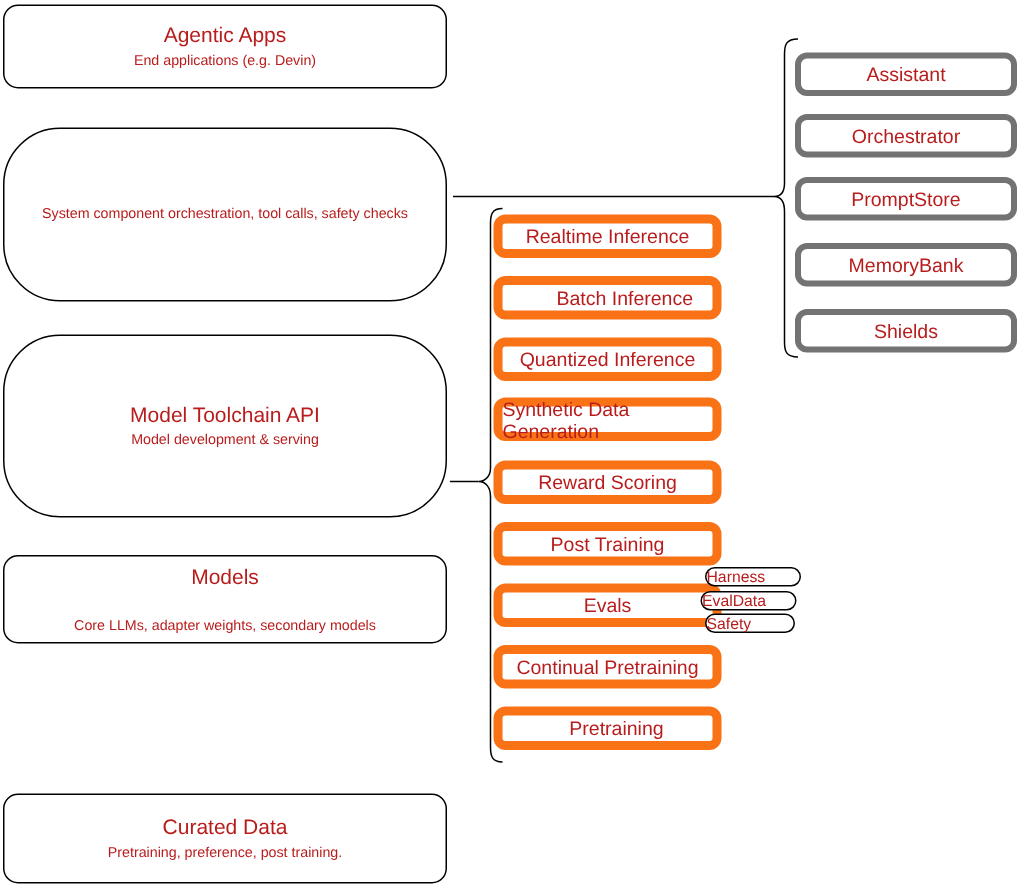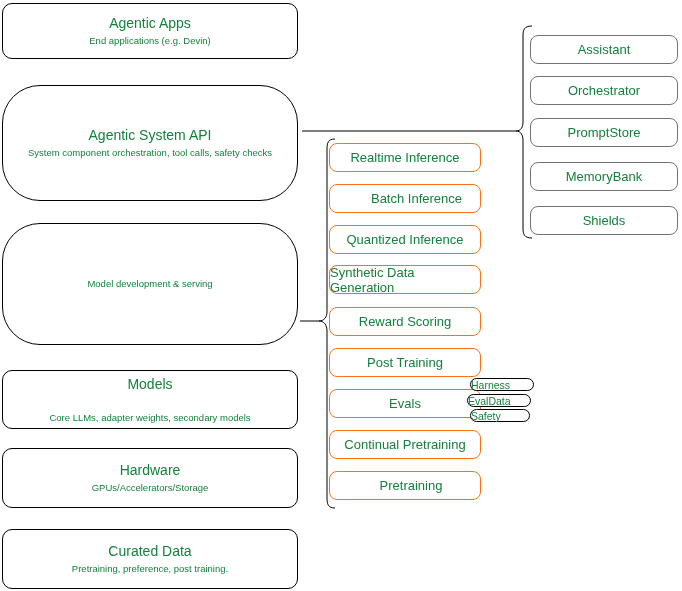--- a/index.html
+++ b/index.html
@@ -1,47 +1,47 @@
 <!DOCTYPE html>
 <html><head>
 <meta charset="utf-8">
 <style>
   html,body{margin:0;padding:0;background:#ffffff;}
   .canvas{
     position:relative;
     width:682px;height:591px;
     background:#ffffff;
     font-family:"Liberation Sans", sans-serif;
-    color:#15803d;
+    color:#b91c1c;
     overflow:hidden;
   }
   .overlay{
     position:absolute;left:0;top:0;z-index:1;
   }
   
   .lbox{
     position:absolute;left:2px;width:296px;
     border:1px solid #000;border-radius:10px;background:#fff;
     display:flex;flex-direction:column;align-items:center;justify-content:center;
     gap:4px;text-align:center;box-sizing:border-box;z-index:2;
   }
   .lbox.big{border-radius:38px;}
   .ltitle{font-size:14px;line-height:16px;}
   .lsub{font-size:9.5px;line-height:12px;}
   
   .mbox{
     position:absolute;left:329px;width:152px;height:29px;
-    border:1px solid #f97316;border-radius:8px;background:#fff;
+    border:6px solid #f97316;border-radius:8px;background:#fff;
     display:flex;align-items:center;justify-content:center;
     font-size:13px;box-sizing:border-box;z-index:2;
   }
   
   .rbox{
     position:absolute;left:530px;width:148px;height:29px;
-    border:1px solid #737373;border-radius:8px;background:#fff;
+    border:4px solid #737373;border-radius:8px;background:#fff;
     display:flex;align-items:center;justify-content:center;
     font-size:13px;box-sizing:border-box;z-index:2;
   }
   
   .pill{
     position:absolute;
     border:1px solid #000;border-radius:7px;background:#fff;
     display:flex;align-items:center;justify-content:flex-start;
     font-size:10.5px;box-sizing:border-box;z-index:3;
   }
@@ -61,37 +61,33 @@
 
     <path d="M335 139 C328 139 327 143 327 149 L327 312 C327 317 324 321 319 321 C324 321 327 325 327 331 L327 498 C327 504 328 508 335 508" stroke="#000" stroke-width="1" fill="none"></path>
   </svg>
 
   <div class="lbox" style="top:3px;height:56px;">
     <div class="ltitle">Agentic Apps</div>
     <div class="lsub">End applications (e.g. Devin)</div>
   </div>
 
   <div class="lbox big" style="top:85px;height:116px;">
-    <div class="ltitle">Agentic System API</div>
     <div class="lsub">System component orchestration, tool calls, safety checks</div>
   </div>
 
   <div class="lbox big" style="top:223px;height:122px;">
+    <div class="ltitle">Model Toolchain API</div>
     <div class="lsub">Model development &amp; serving</div>
   </div>
 
   <div class="lbox" style="top:370px;height:59px;gap:20px;">
     <div class="ltitle">Models</div>
     <div class="lsub">Core LLMs, adapter weights, secondary models</div>
   </div>
 
-  <div class="lbox" style="top:448px;height:60px;">
-    <div class="ltitle">Hardware</div>
-    <div class="lsub">GPUs/Accelerators/Storage</div>
-  </div>
 
   <div class="lbox" style="top:529px;height:60px;">
     <div class="ltitle">Curated Data</div>
     <div class="lsub">Pretraining, preference, post training.</div>
   </div>
 
   <div class="mbox" style="top:143px;">
     <span>Realtime Inference</span>
   </div>
   <div class="mbox" style="top:184px;padding-left:23px;">

